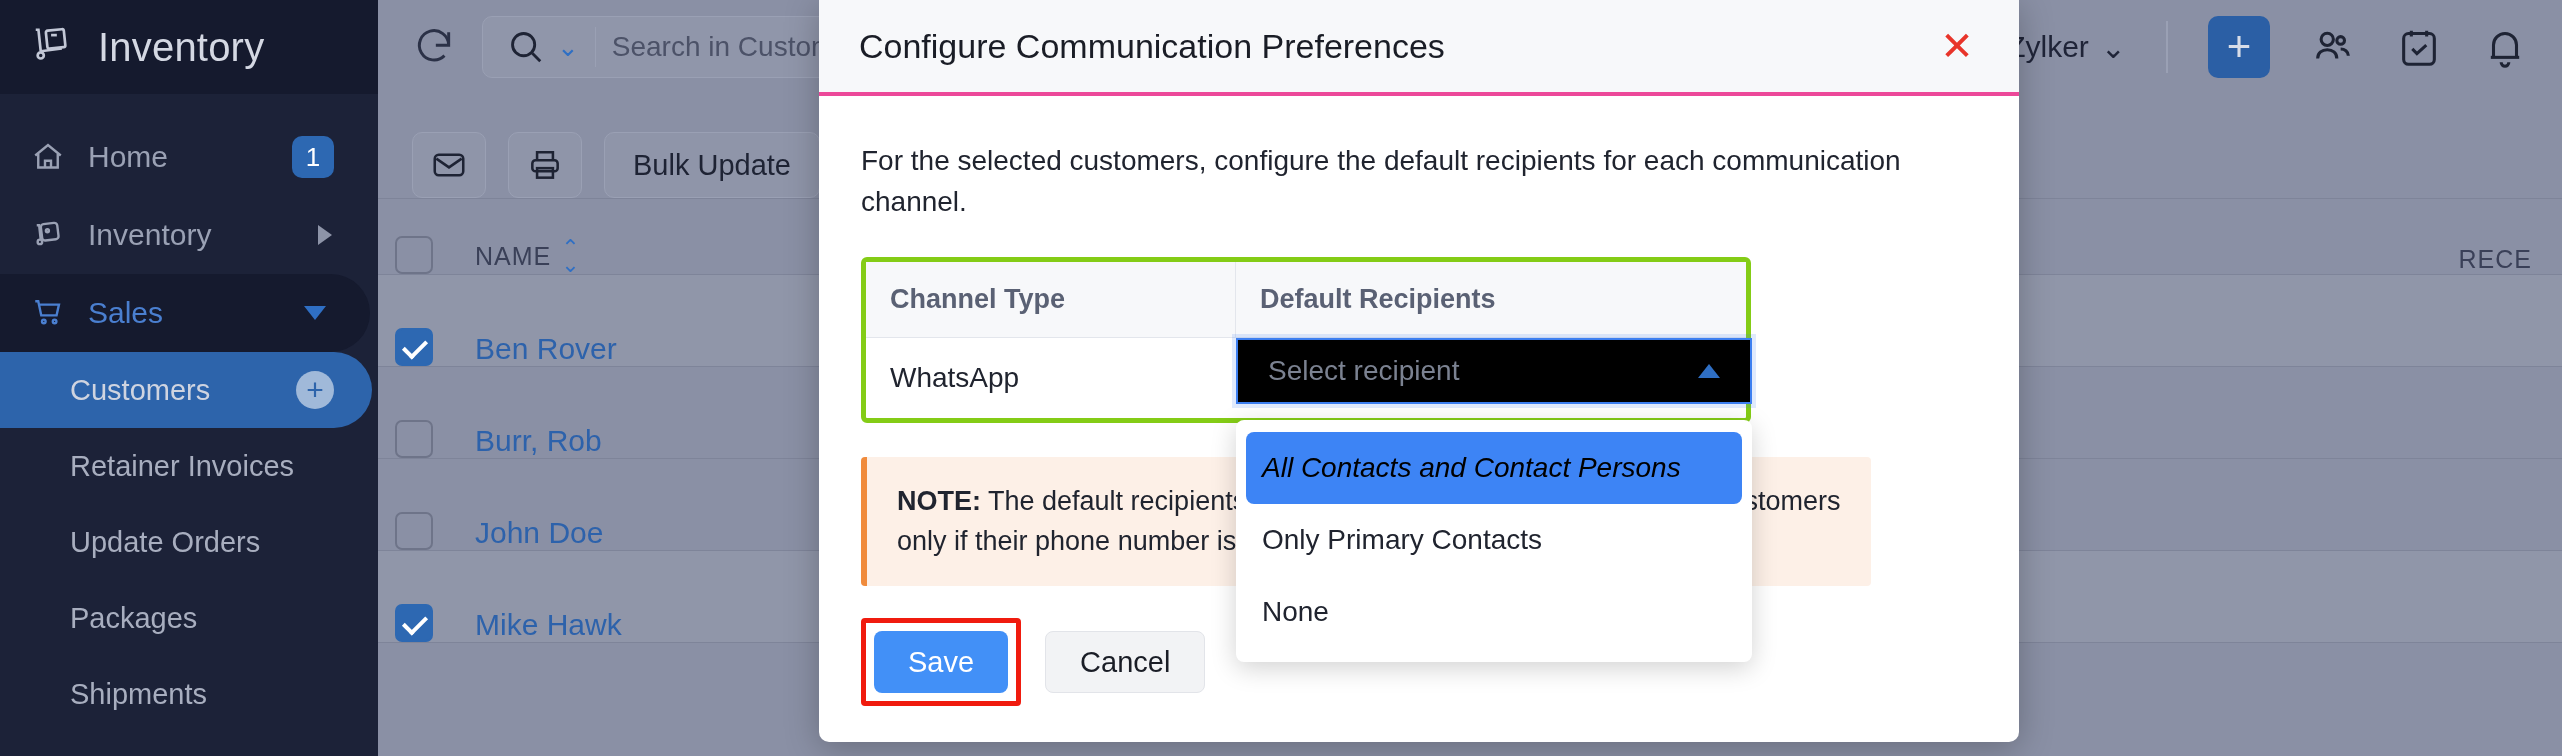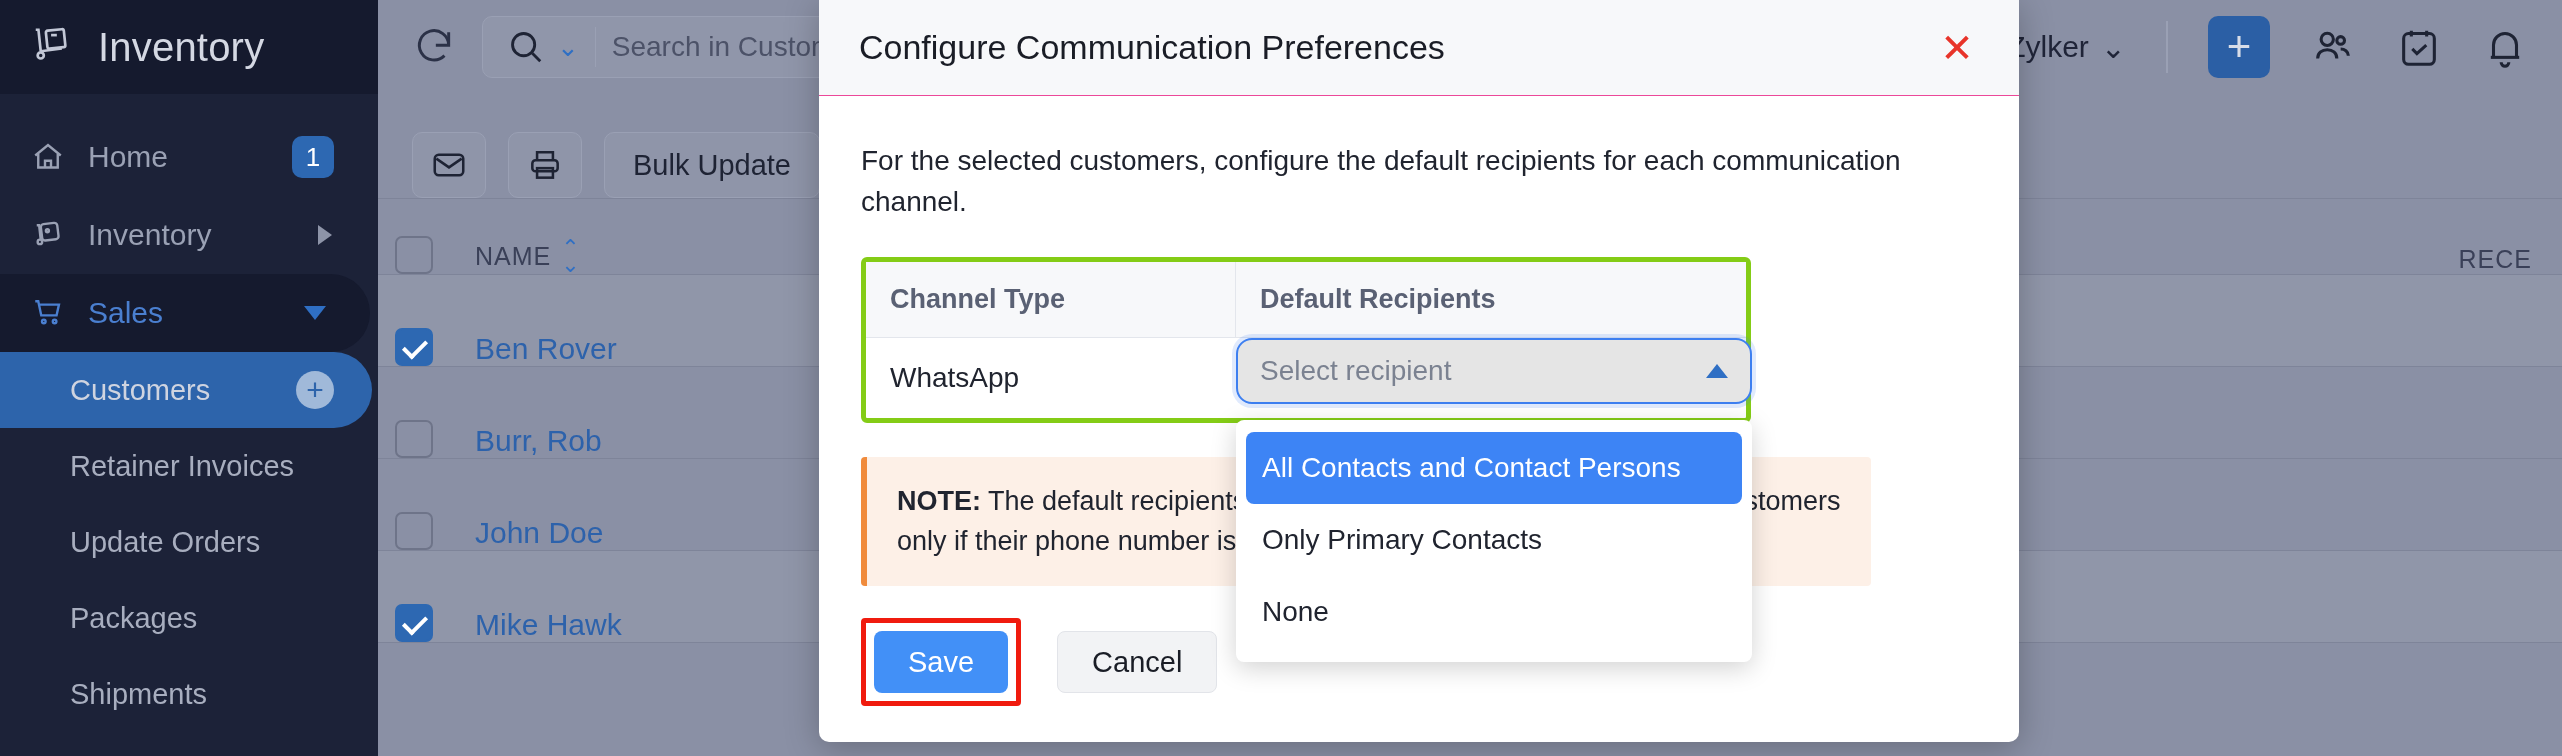--- a/index.html
+++ b/index.html
@@ -109,63 +109,63 @@
   .rece { margin-left: auto; margin-right: 30px; font-size: 25px; color: #3a4058; letter-spacing: 1px; }
 
   
   .modal {
     position: absolute; left: 819px; top: 0; width: 1200px; height: 742px;
     background: #ffffff; border-radius: 0 0 10px 10px;
     box-shadow: 0 6px 34px rgba(0,0,0,.25);
     z-index: 50;
   }
   .modal-head {
-    height: 96px; background: #f7f8fa; border-bottom: 1px solid #ec4899;
+    height: 96px; background: #f7f8fa; border-bottom: 4px solid #ec4899;
     display: flex; align-items: center; padding: 12px 40px;
   }
   .modal-title { font-size: 34px; color: #1a1d26; }
   .close-x {
     margin-left: auto; color: #e8342a; font-size: 40px; line-height: 1; font-weight: 400;
     width: 44px; height: 44px; display: flex; align-items: center; justify-content: center;
   }
   .modal-body { padding: 44px 42px 0 42px; }
   .mdesc { font-size: 28px; line-height: 1.48; color: #20242f; max-width: 1060px; }
 
   .mtable { margin-top: 34px; width: 890px; border: 5px solid #84cc16; border-radius: 6px; overflow: visible; }
   .mt-head { display: flex; background: #f7f8fa; border-bottom: 1px solid #e3e6ec; }
   .mt-head > div { padding: 22px 24px; font-size: 27px; color: #5a6174; font-weight: bold; }
   .mt-c1 { width: 370px; border-right: 1px solid #e3e6ec; }
   .mt-c2 { flex: 1; }
   .mt-row { display: flex; align-items: center; position: relative; }
   .mt-row .cell1 { width: 370px; padding: 24px; font-size: 28px; color: #20242f; }
 
   .select-wrap { position: absolute; left: 370px; top: 0; width: 516px; }
   .select-box {
-    height: 66px; border: 2px solid #3d7ff0; border-radius: 16px; background: #e5e5e5;
-    display: flex; align-items: center; padding: 0 22px;
+    height: 66px; border: 2px solid #3d7ff0; border-radius: 0; background: #000000;
+    display: flex; align-items: center; padding: 0 30px;
     box-shadow: 0 0 0 4px rgba(61,127,240,.16);
   }
   .select-ph { font-size: 28px; color: #7b8291; }
   .chev-up { margin-left: auto; width: 0; height: 0; border-bottom: 14px solid #2f6fc4;
     border-left: 11px solid transparent; border-right: 11px solid transparent; }
   .dropdown {
     position: absolute; left: 0; top: 82px; width: 516px; background: #fff;
     border-radius: 8px; box-shadow: 0 6px 26px rgba(0,0,0,.18); padding: 12px 0 14px 0;
     z-index: 90;
   }
   .dd-item { height: 72px; display: flex; align-items: center; padding: 0 26px; font-size: 28px; color: #20242f; }
-  .dd-item.hl { background: #3d84f5; color: #ffffff; border-radius: 8px; margin: 0 10px; padding: 0 16px; }
+  .dd-item.hl { background: #3d84f5; color: #000000; border-radius: 8px; margin: 0 10px; padding: 0 16px; font-style: italic; }
 
   .note {
     margin-top: 34px; width: 1010px; background: #fdf0e7; border-left: 6px solid #f08b3c;
     border-radius: 4px; padding: 24px 30px; font-size: 27px; line-height: 1.5; color: #20242f;
   }
   .note b { font-weight: bold; }
 
-  .modal-foot { position: absolute; left: 42px; bottom: 36px; display: flex; align-items: center; gap: 36px; }
+  .modal-foot { position: absolute; left: 42px; bottom: 36px; display: flex; align-items: center; gap: 24px; }
   .hl-box { border: 5px solid #f01b0e; padding: 8px; border-radius: 4px; display: inline-flex; }
   .btn-save {
     background: #4290f7; color: #fff; font-size: 29px; border-radius: 8px;
     padding: 0 34px; height: 62px; display: flex; align-items: center; justify-content: center; border: none;
   }
   .btn-cancel {
     background: #f2f3f5; color: #1a1d26; font-size: 29px; border-radius: 8px;
     padding: 0 34px; height: 62px; display: flex; align-items: center; justify-content: center;
     border: 1px solid #e2e4e9;
   }

